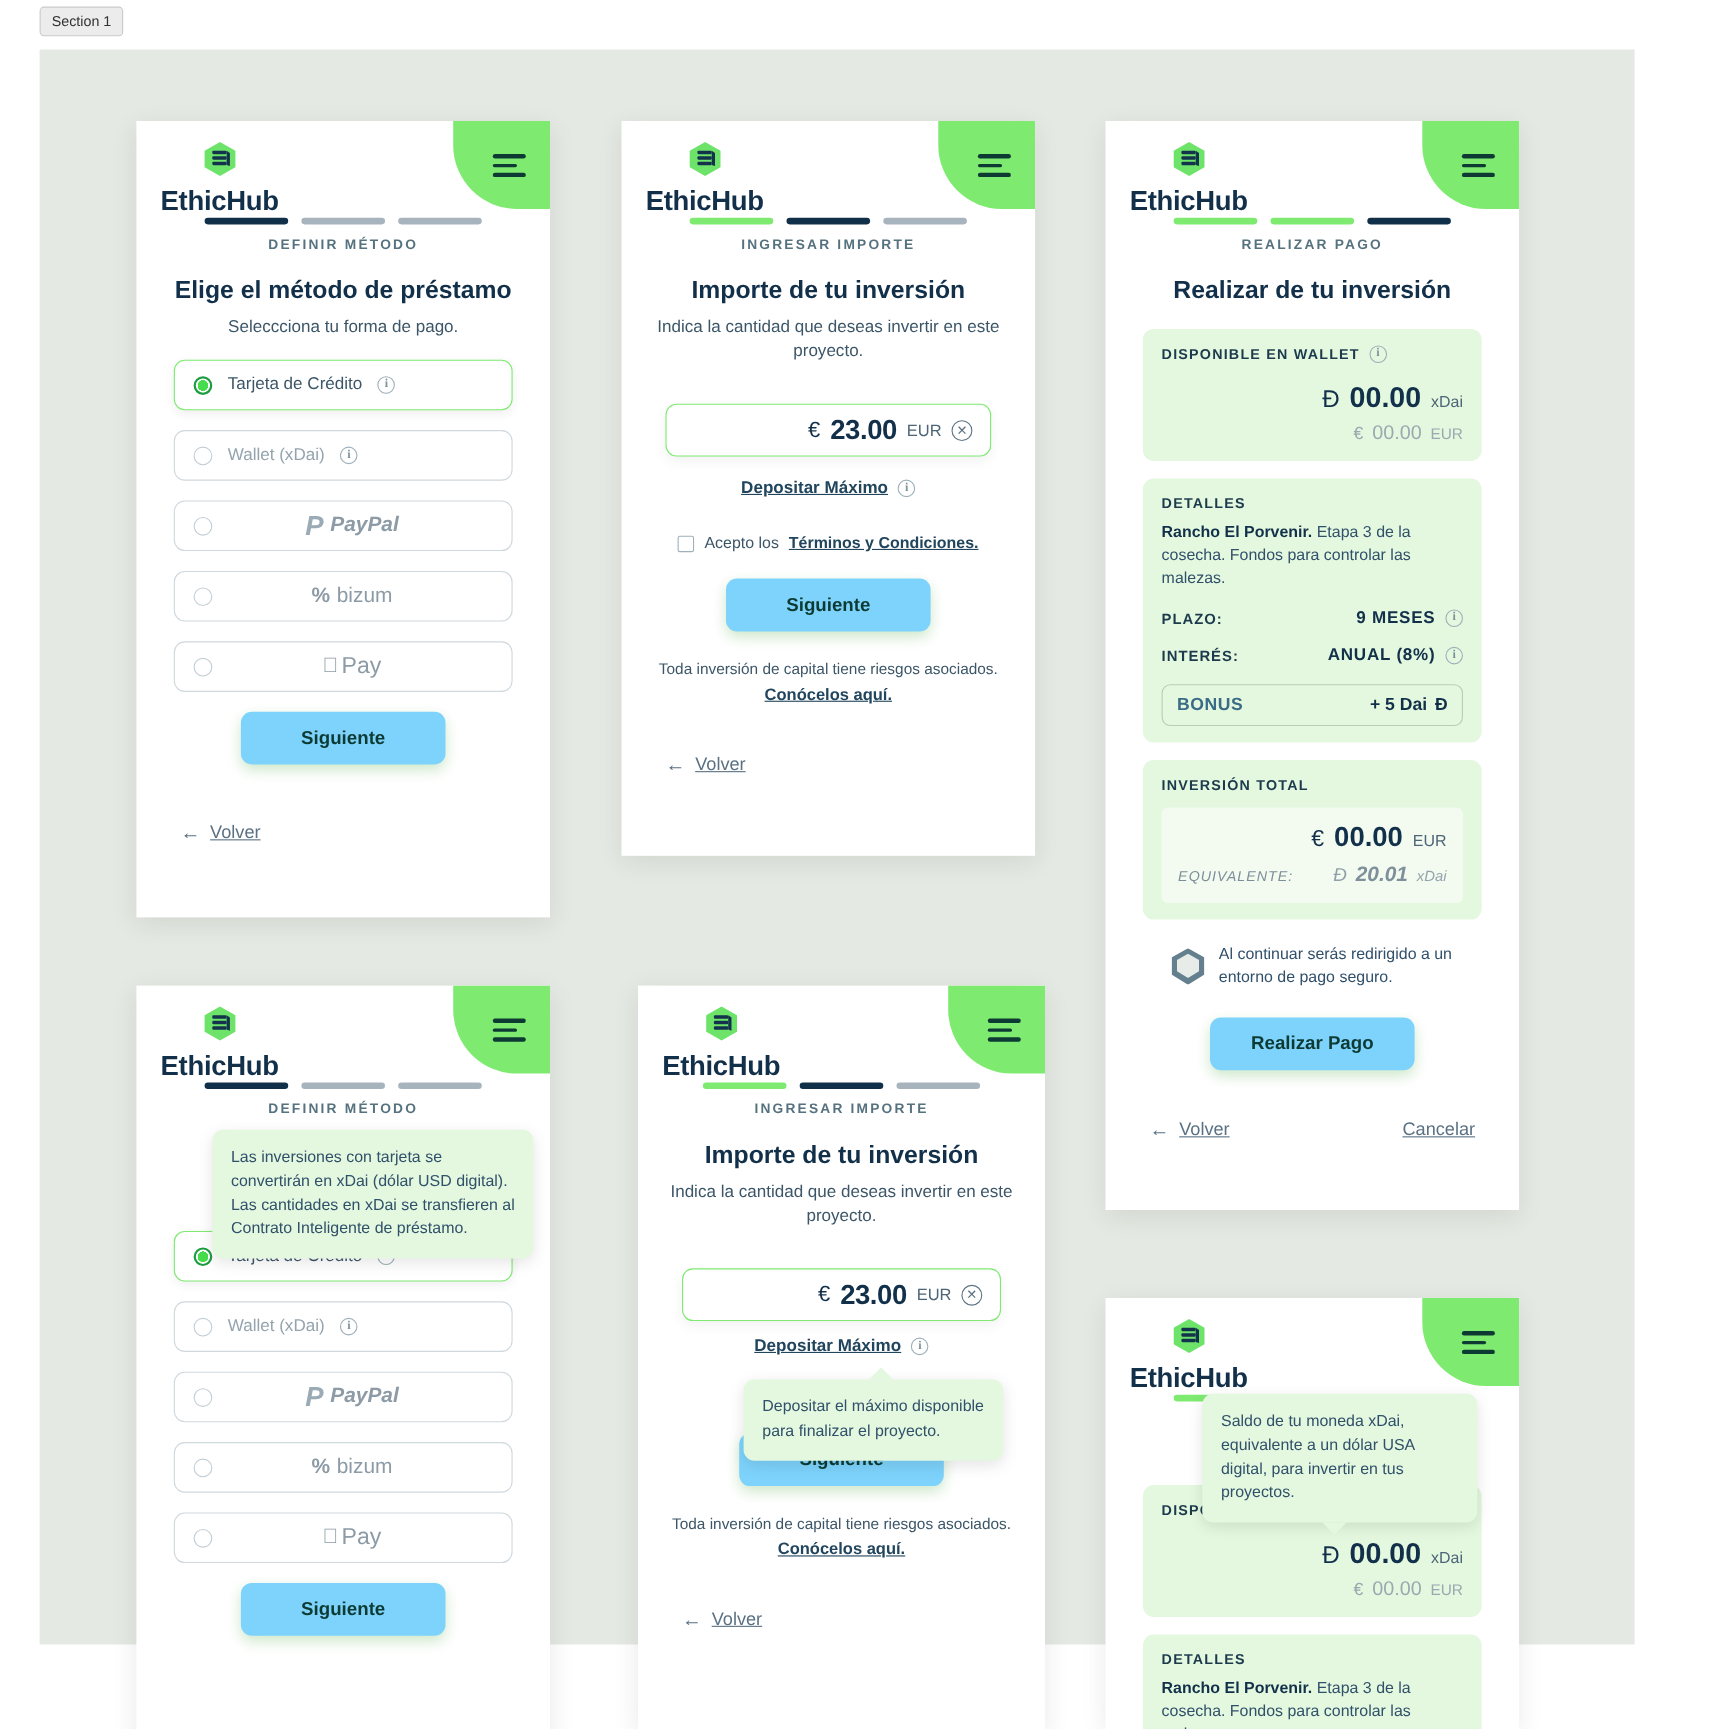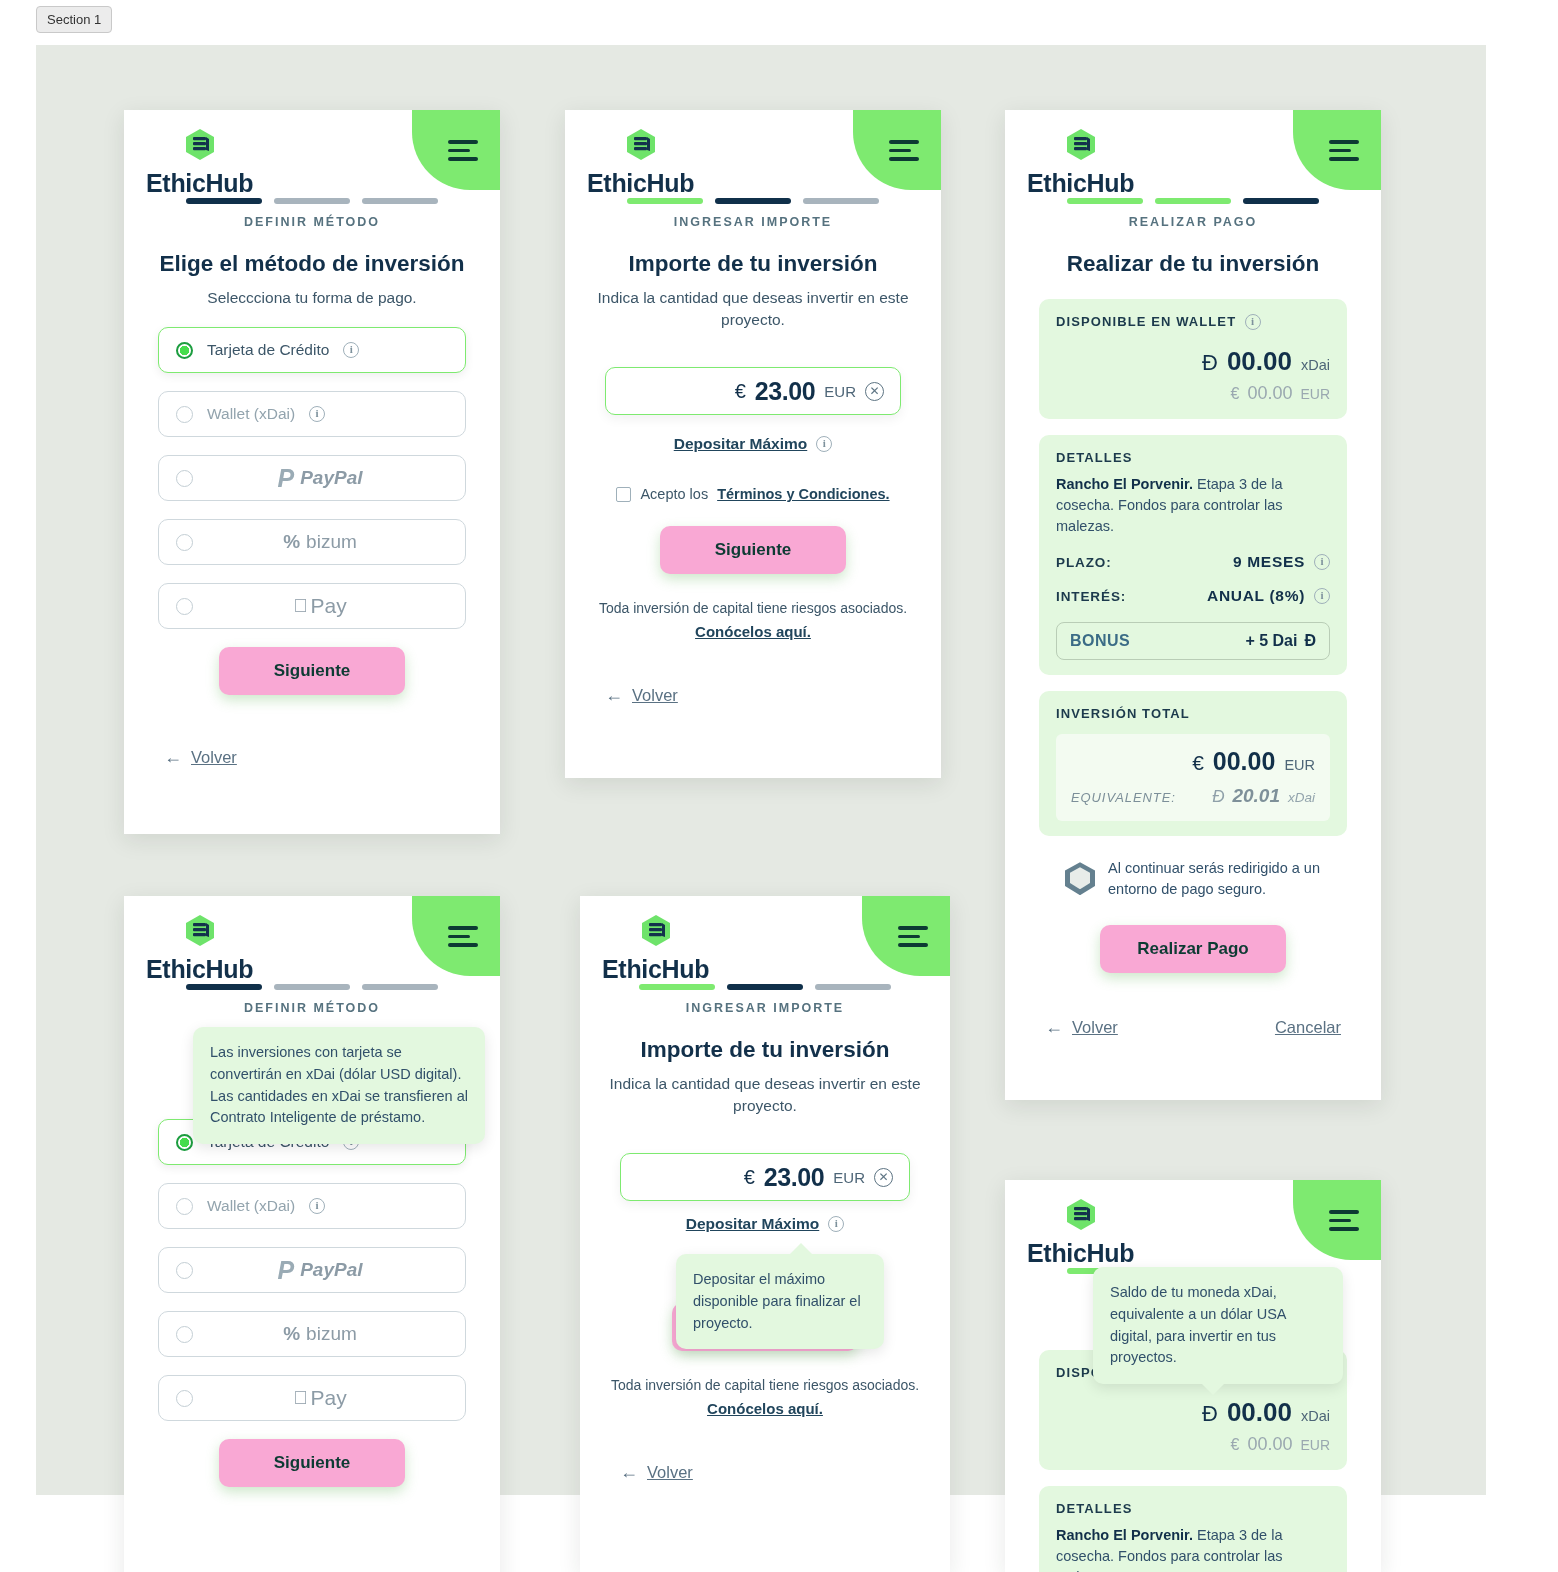--- a/index.html
+++ b/index.html
@@ -97,21 +97,21 @@
   .pp { display: flex; align-items: center; gap: 6px; color: #8c9ba6; font-size: 19px; font-weight: 700; font-style: italic; }
   .pp-mark { font-size: 25px; font-weight: 800; font-style: italic; color: #9aabb5; }
   .bizum { display: flex; align-items: center; gap: 7px; color: #8c9ba6; font-size: 19px; }
   .bizum-mark { font-size: 19px; font-weight: 700; letter-spacing: -1px; }
   .apay { display: flex; align-items: center; gap: 3px; color: #8c9ba6; font-size: 21px; }
   .apay-mark { font-size: 19px; }
 
   
   .btn-primary {
     display: block; margin: 0 auto;
-    background: #f9a8d4; color: #0d3b33;
+    background: #7dd3fc; color: #0d3b33;
     font-size: 17px; font-weight: 700;
     border: none; border-radius: 10px;
     padding: 14px 0; width: 186px; cursor: pointer;
     box-shadow: 0 5px 13px rgba(100,180,90,.32);
     font-family: "Liberation Sans", sans-serif;
   }
 
   
   .foot { display: flex; align-items: center; padding: 0 40px; }
   .back {
@@ -235,21 +235,21 @@
         <span class="brand-name">EthicHub</span>
       </div>
     </div>
 
     <div class="stepper">
       <span class="active"></span>
       <span></span>
       <span></span>
     </div>
     <div class="step-label">DEFINIR MÉTODO</div>
-    <div class="card-title">Elige el método de inversión</div>
+    <div class="card-title">Elige el método de préstamo</div>
     <div class="card-sub">Seleccciona tu forma de pago.</div>
 
     <div class="options">
       <div class="opt selected">
         <span class="radio on"></span>
         <span class="opt-label">Tarjeta de Crédito</span>
         <span class="info-i">i</span>
       </div>
       <div class="opt">
         <span class="radio"></span>
@@ -619,21 +619,21 @@
     </div>
 
     <div class="foot" style="margin-top:45px;">
       <span class="back">
         <span class="arrow">←</span>
         <span class="txt">Volver</span>
       </span>
     </div>
   </div>
 
-  <div class="tooltip" style="left:651px; top:1254px; width:208px;">
+  <div class="tooltip" style="left:651px; top:1254px; width:236px;">
     <span class="tip-up" style="left:114px;"></span>
     <span>Depositar el máximo disponible para finalizar el proyecto.</span>
   </div>
 
   <div class="card" style="left:1005px; top:1180px; width:376px; height:392px;">
     <div class="card-header">
       <div class="corner-blob"></div>
       <div class="hamburger">
           <i></i>
           <i></i>

